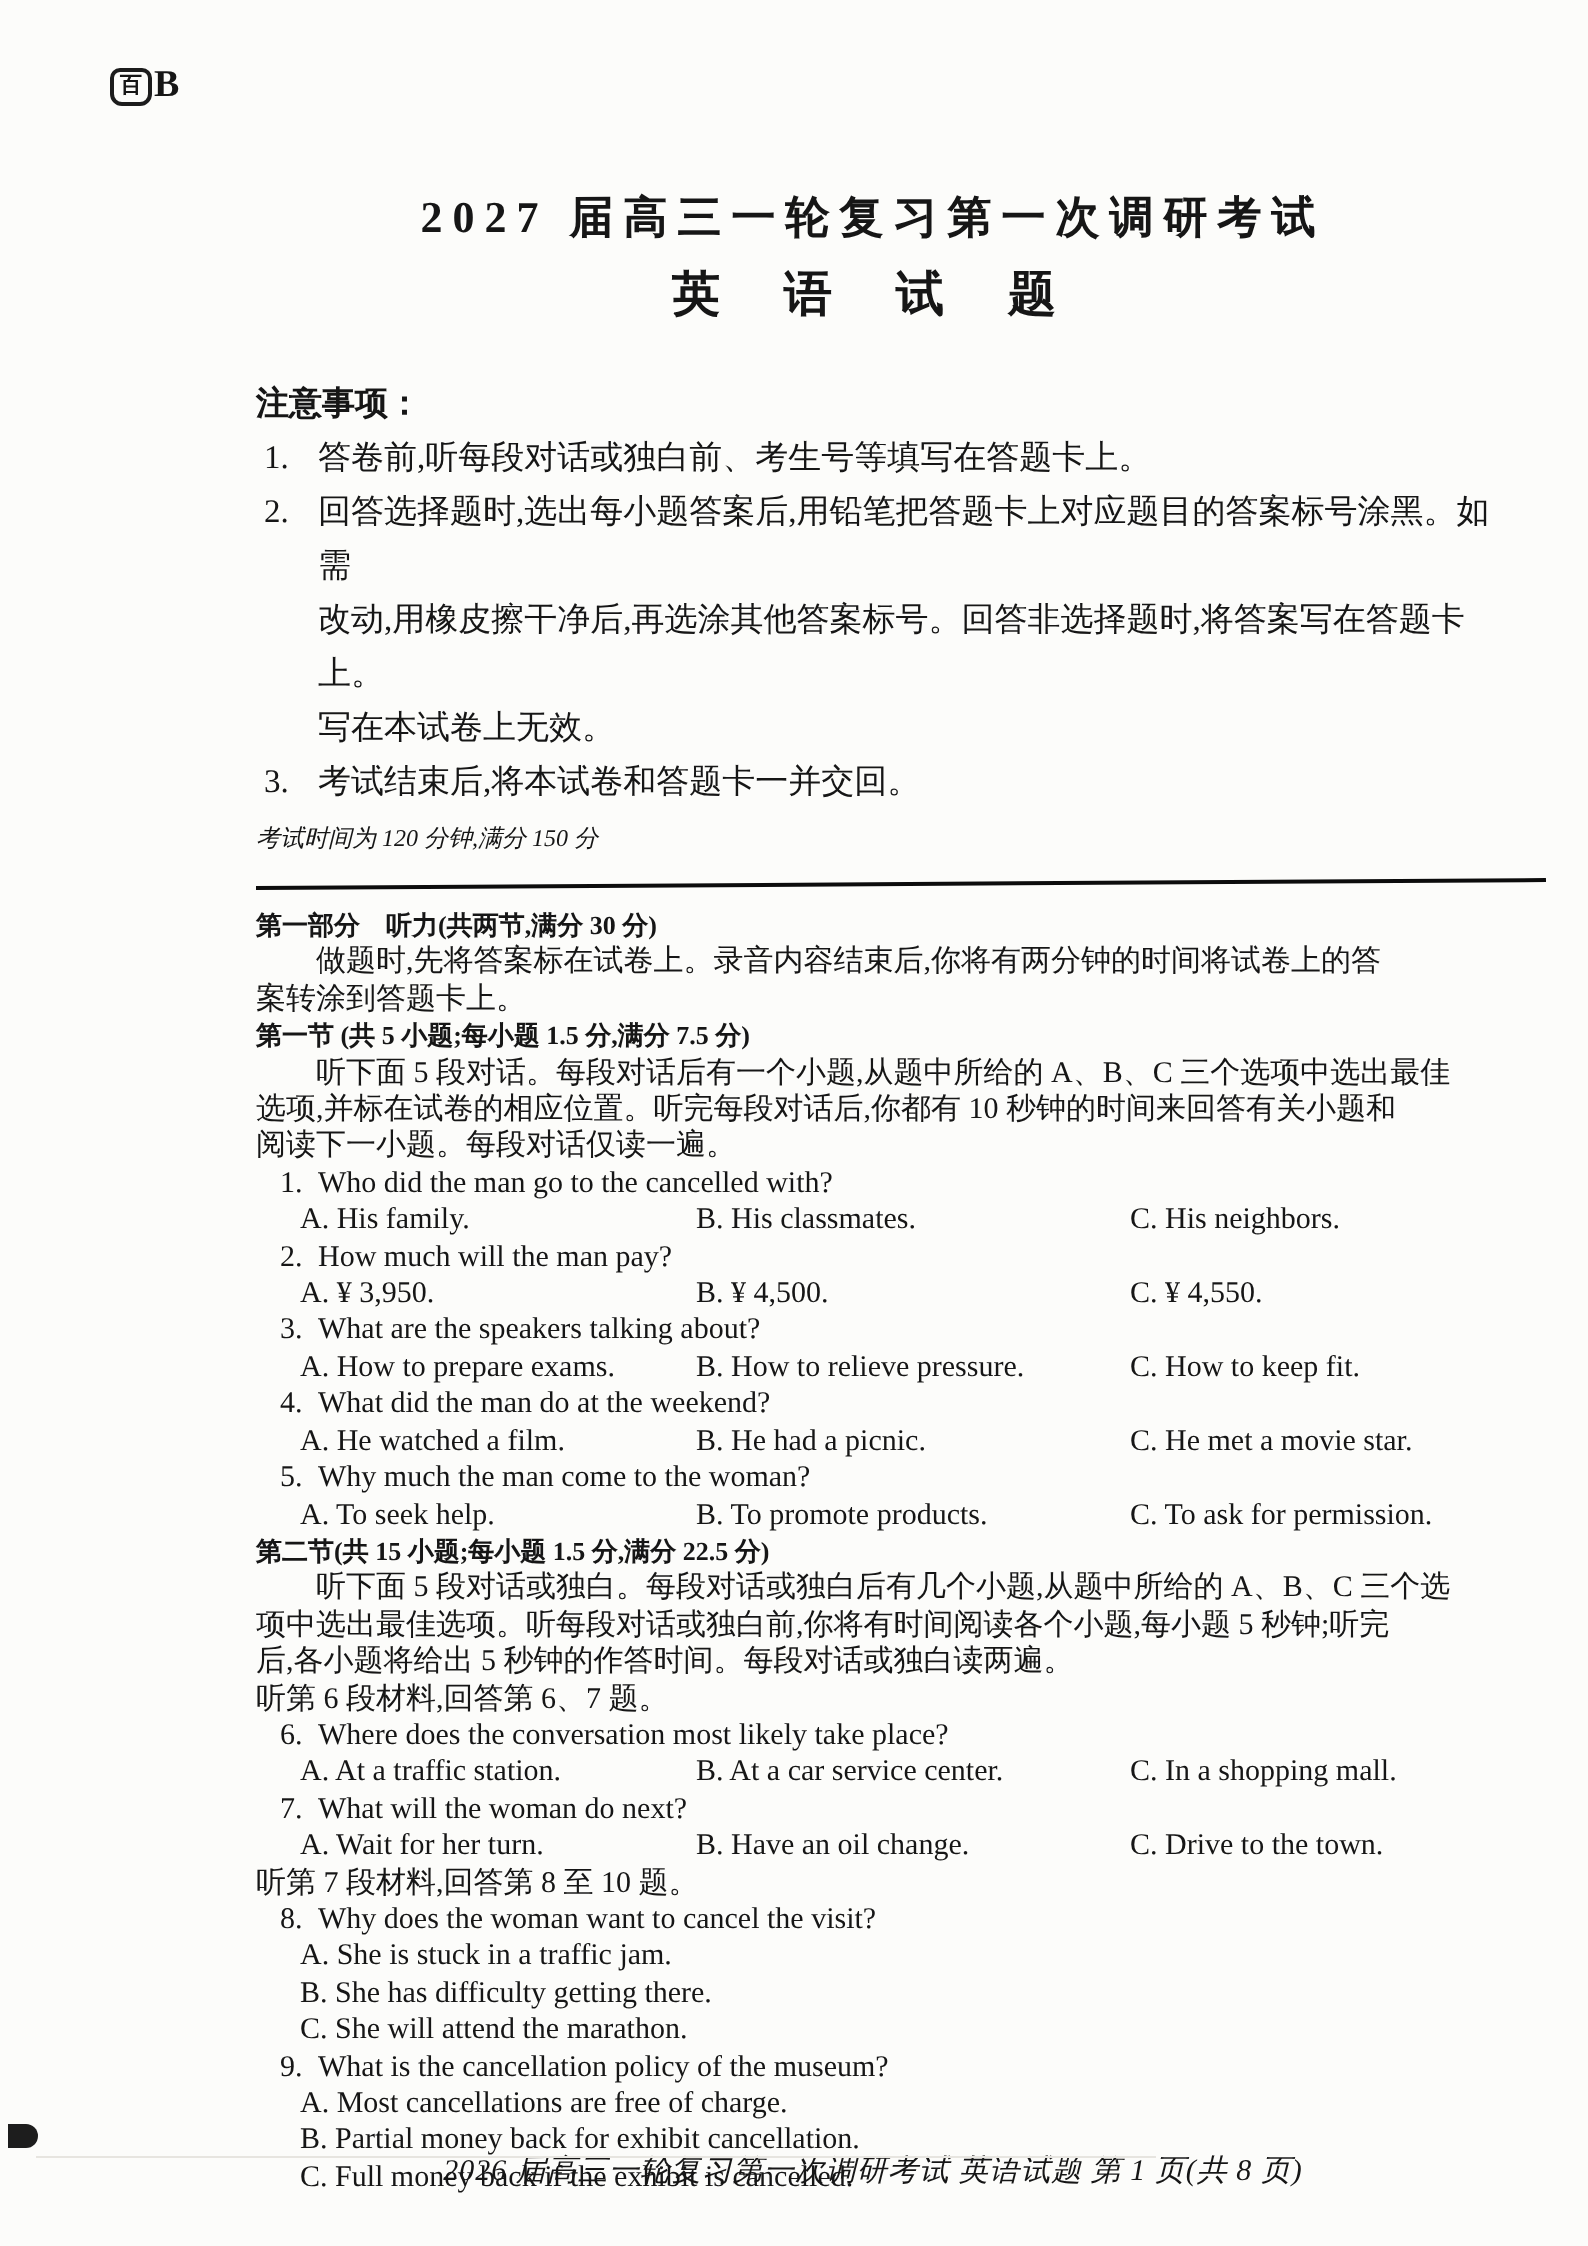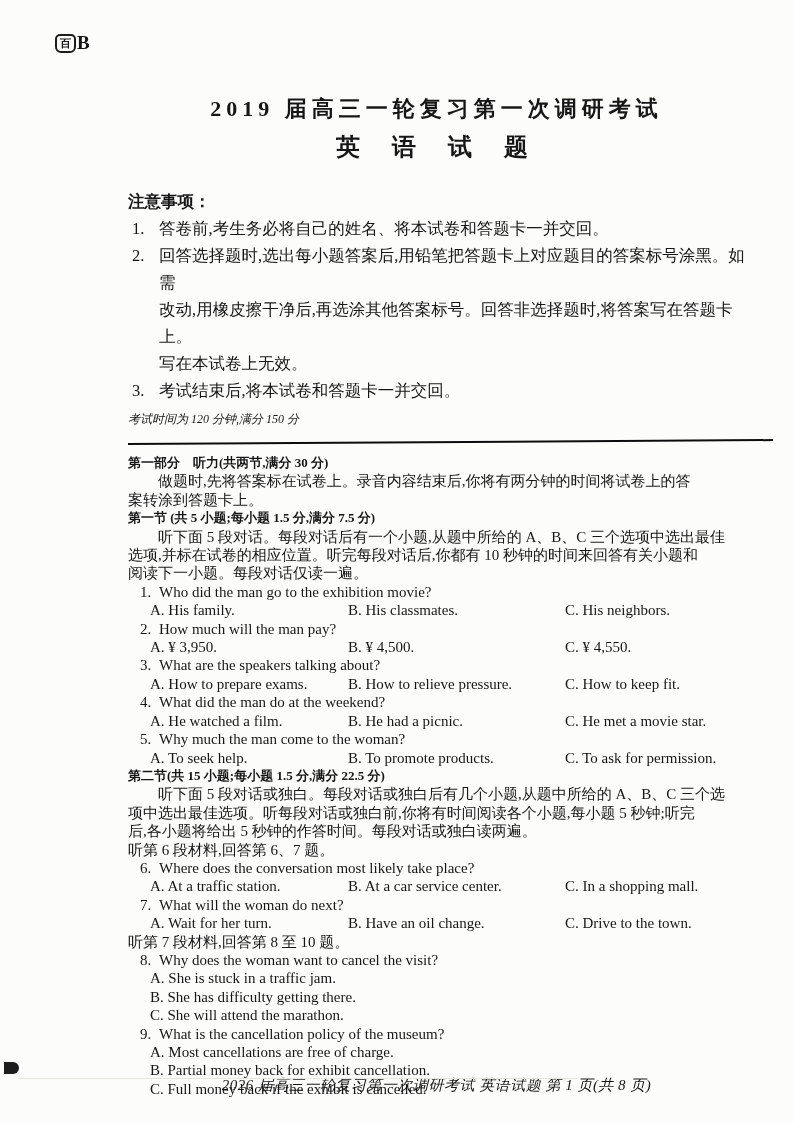--- a/index.html
+++ b/index.html
@@ -75,30 +75,30 @@
 <div class="page">
 
   <div class="stamp">
     <span class="stamp-box">百</span>
       <span class="stamp-letter">B</span>
   </div>
 
   <div class="content">
 
     <div class="titles">
-      <div class="title-line1">2019 届高三一轮复习第一次调研考试</div>
+      <div class="title-line1">2027 届高三一轮复习第一次调研考试</div>
       <div class="title-line2">英 语 试 题</div>
     </div>
 
     <div class="notice">
       <div class="notice-head">注意事项：</div>
       <div class="n-item">
         <span class="n-num">1.</span>
         <div class="n-text">
-          <div>答卷前,考生务必将自己的姓名、将本试卷和答题卡一并交回。</div>
+          <div>答卷前,听每段对话或独白前、考生号等填写在答题卡上。</div>
         </div>
       </div>
       <div class="n-item">
         <span class="n-num">2.</span>
         <div class="n-text">
           <div>回答选择题时,选出每小题答案后,用铅笔把答题卡上对应题目的答案标号涂黑。如需</div>
           <div>改动,用橡皮擦干净后,再选涂其他答案标号。回答非选择题时,将答案写在答题卡上。</div>
           <div>写在本试卷上无效。</div>
         </div>
       </div>
@@ -121,21 +121,21 @@
 
       <div class="part-head">第一节 (共 5 小题;每小题 1.5 分,满分 7.5 分)</div>
       <div class="p-line p-first">听下面 5 段对话。每段对话后有一个小题,从题中所给的 A、B、C 三个选项中选出最佳</div>
       <div class="p-line">选项,并标在试卷的相应位置。听完每段对话后,你都有 10 秒钟的时间来回答有关小题和</div>
       <div class="p-line">阅读下一小题。每段对话仅读一遍。</div>
 
       <div id="s1-questions">
           <div class="question">
             <div class="q-line">
               <span class="q-num">1.</span>
-              <span class="q-text">Who did the man go to the exhibition movie?</span>
+              <span class="q-text">Who did the man go to the cancelled with?</span>
             </div>
             <div class="opts-row">
               <span class="opt-0">A. His family.</span>
               <span class="opt-1">B. His classmates.</span>
               <span class="opt-2">C. His neighbors.</span>
             </div>
           </div>
           <div class="question">
             <div class="q-line">
               <span class="q-num">2.</span>

